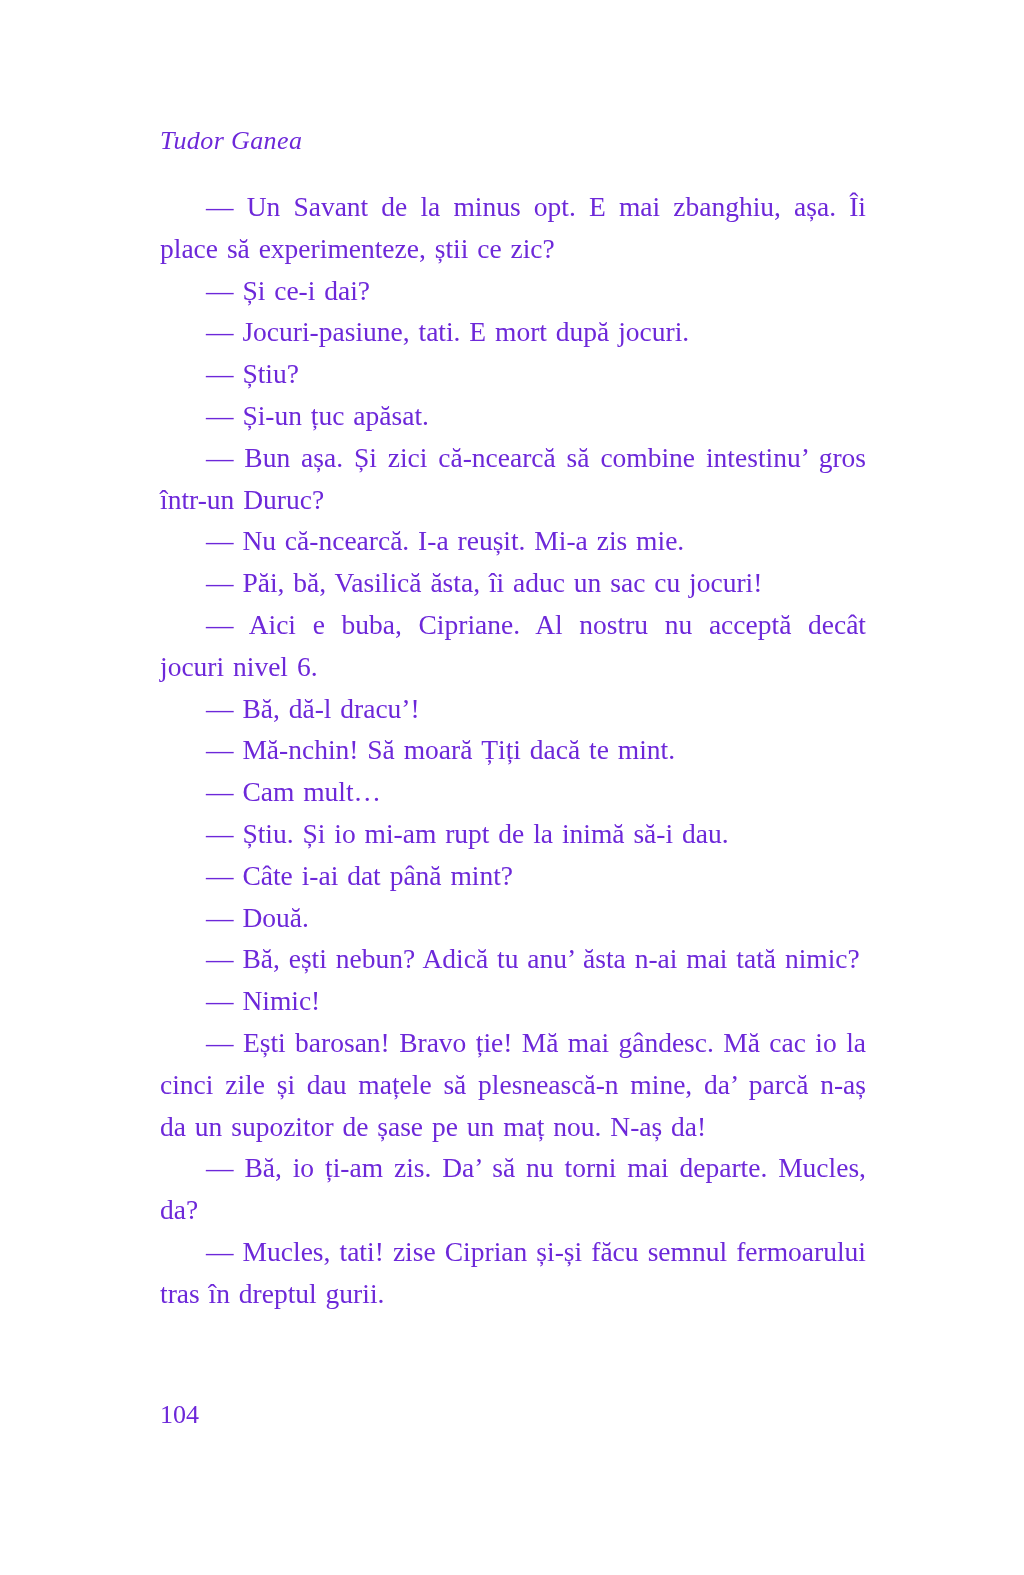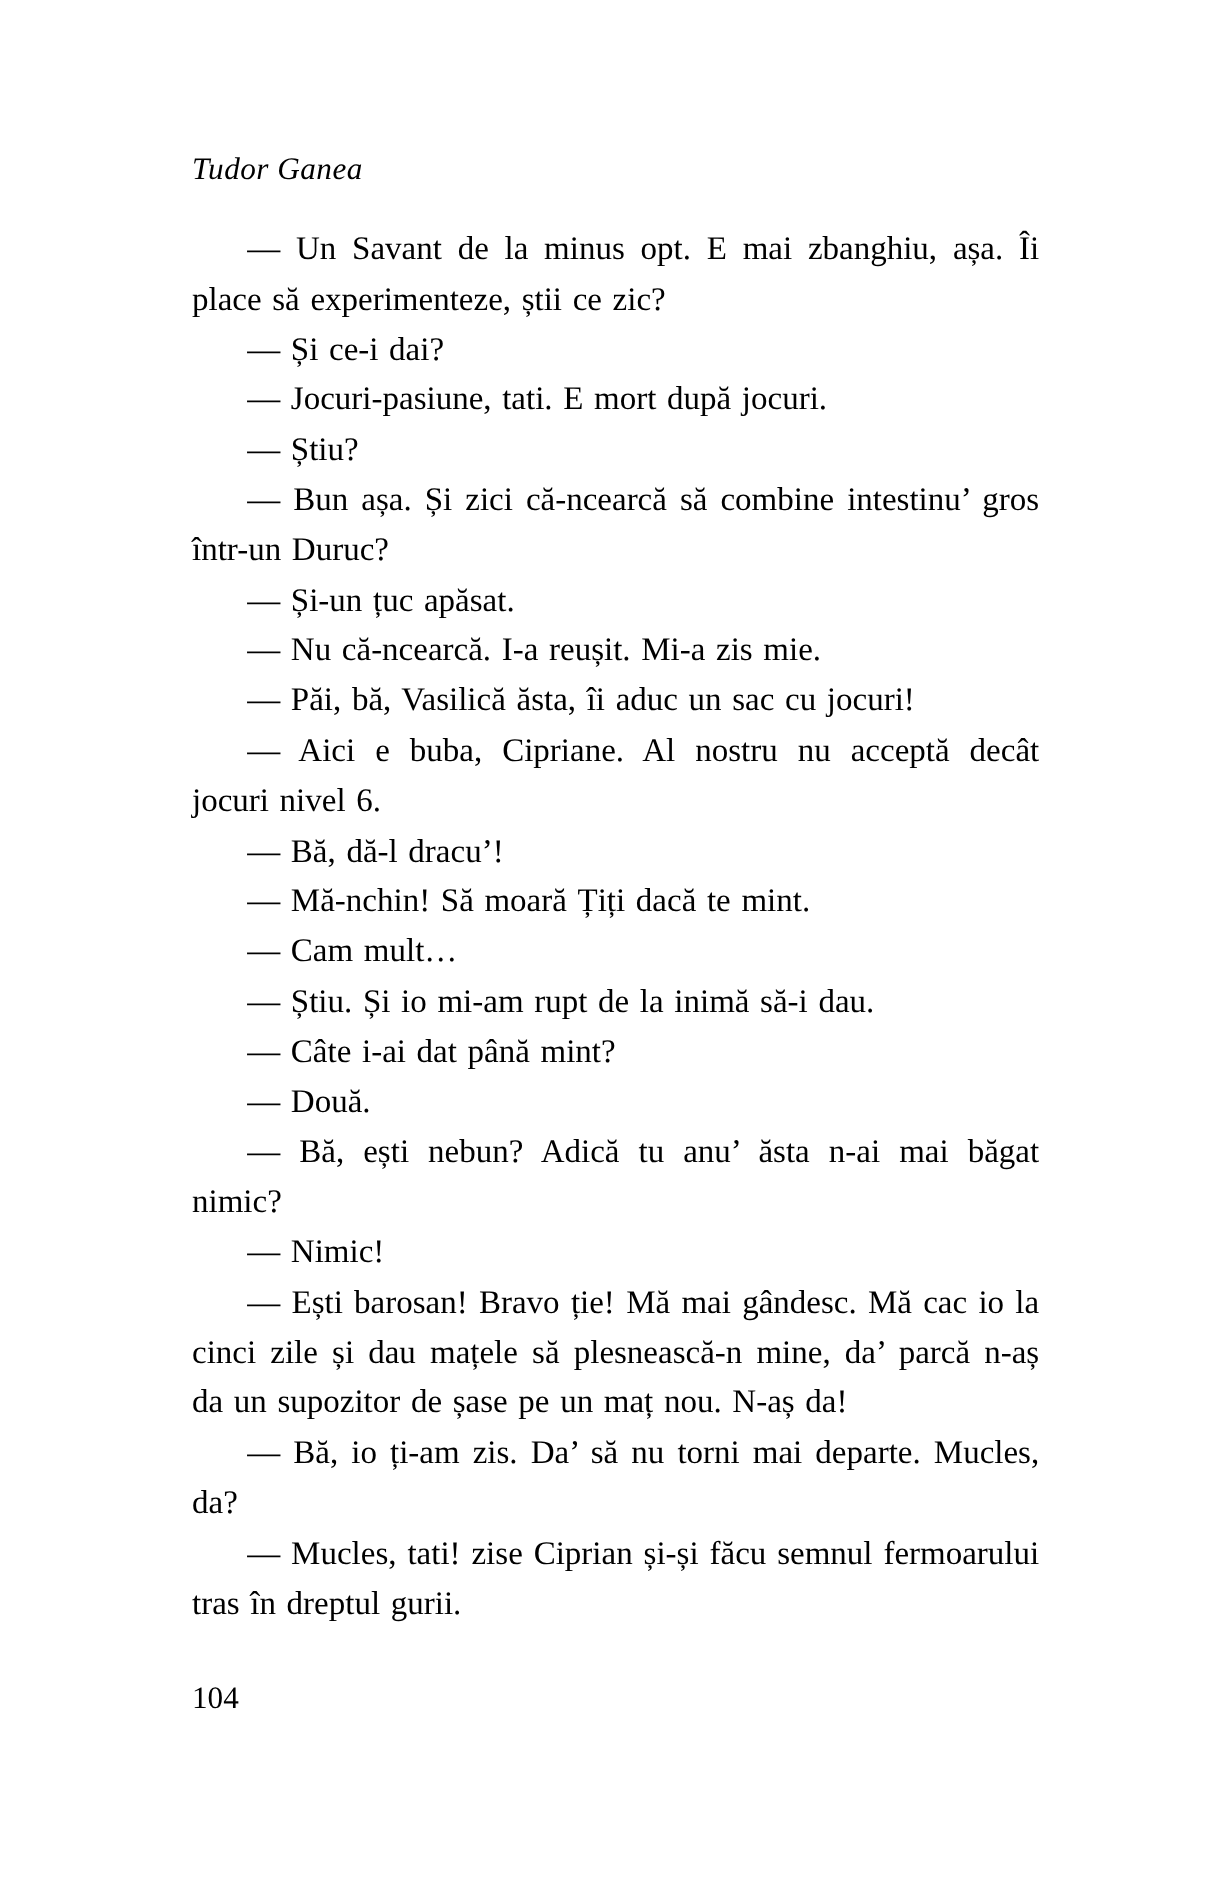--- a/index.html
+++ b/index.html
@@ -6,21 +6,21 @@
     margin: 0;
     padding: 0;
     background: #ffffff;
   }
   .page {
     position: relative;
     width: 1024px;
     height: 1575px;
     background: #ffffff;
     font-family: "Liberation Serif", serif;
-    color: #000000;
+    color: #6d28d9;
     overflow: hidden;
   }
   .author-header {
     position: absolute;
     top: 126px;
     left: 160px;
     font-style: italic;
     font-size: 26px;
     letter-spacing: 0.4px;
   }
@@ -50,32 +50,32 @@
 
 <div class="page">
 
   <div class="author-header">Tudor Ganea</div>
 
   <div class="body-text">
     <p>— Un Savant de la minus opt. E mai zbanghiu, așa. Îi place să experimenteze, știi ce zic?</p>
     <p>— Și ce-i dai?</p>
     <p>— Jocuri-pasiune, tati. E mort după jocuri.</p>
     <p>— Știu?</p>
+    <p>— Și-un țuc apăsat.</p>
     <p>— Bun așa. Și zici că-ncearcă să combine intestinu’ gros într-un Duruc?</p>
-    <p>— Și-un țuc apăsat.</p>
     <p>— Nu că-ncearcă. I-a reușit. Mi-a zis mie.</p>
     <p>— Păi, bă, Vasilică ăsta, îi aduc un sac cu jocuri!</p>
     <p>— Aici e buba, Cipriane. Al nostru nu acceptă decât jocuri nivel 6.</p>
     <p>— Bă, dă-l dracu’!</p>
     <p>— Mă-nchin! Să moară Țiți dacă te mint.</p>
     <p>— Cam mult…</p>
     <p>— Știu. Și io mi-am rupt de la inimă să-i dau.</p>
     <p>— Câte i-ai dat până mint?</p>
     <p>— Două.</p>
-    <p>— Bă, ești nebun? Adică tu anu’ ăsta n-ai mai băgat nimic?</p>
+    <p>— Bă, ești nebun? Adică tu anu’ ăsta n-ai mai tată nimic?</p>
     <p>— Nimic!</p>
     <p>— Ești barosan! Bravo ție! Mă mai gândesc. Mă cac io la cinci zile și dau mațele să plesnească-n mine, da’ parcă n-aș da un supozitor de șase pe un maț nou. N-aș da!</p>
     <p>— Bă, io ți-am zis. Da’ să nu torni mai departe. Mucles, da?</p>
     <p>— Mucles, tati! zise Ciprian și-și făcu semnul fermoarului tras în dreptul gurii.</p>
   </div>
 
   <div class="page-number">104</div>
 
 </div>
 

